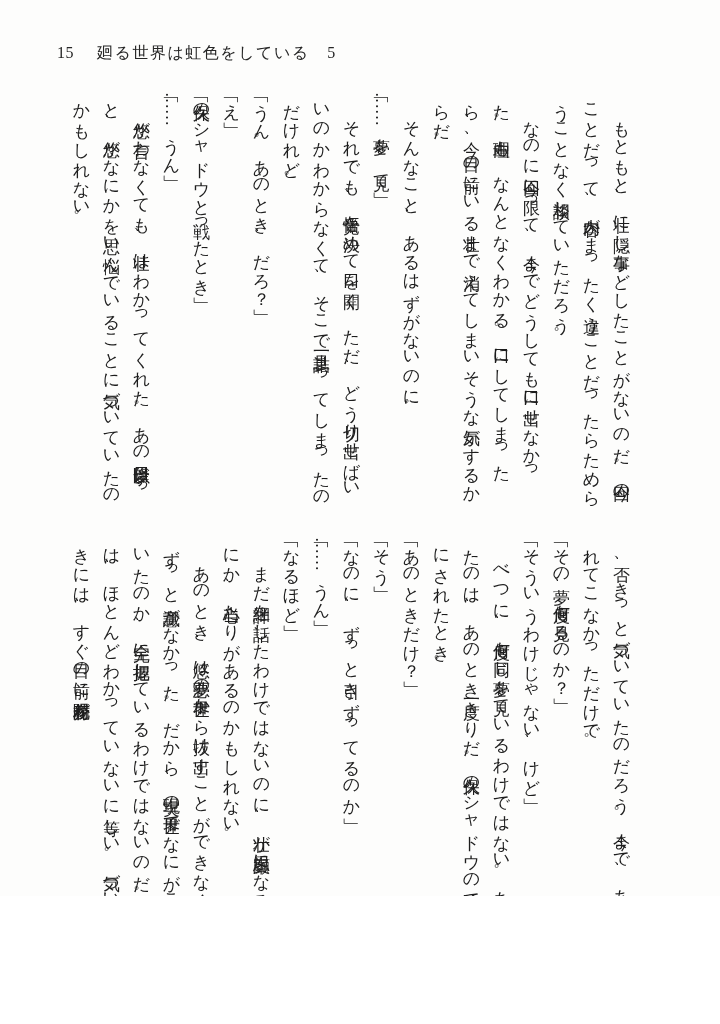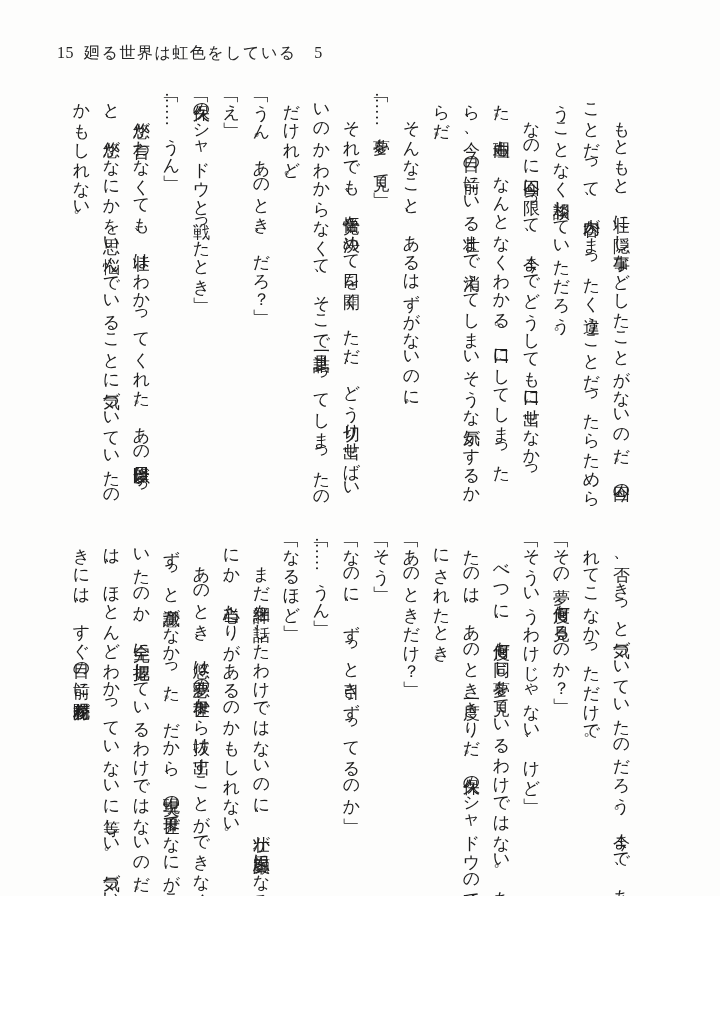--- a/index.html
+++ b/index.html
@@ -28,21 +28,21 @@
     align-items: baseline;
     font-size: 16px;
     line-height: 1;
     color: #262626;
     white-space: pre;
   }
   .page-number {
     letter-spacing: 0.5px;
   }
   .book-title {
-    margin-left: 10px;
+    margin-left: 23px;
     letter-spacing: 1.5px;
   }
   .tier {
     position: absolute;
     left: 66px;
     width: 570px;
     height: 414px;
     writing-mode: vertical-rl;
     text-orientation: mixed;
     font-size: 17px;

